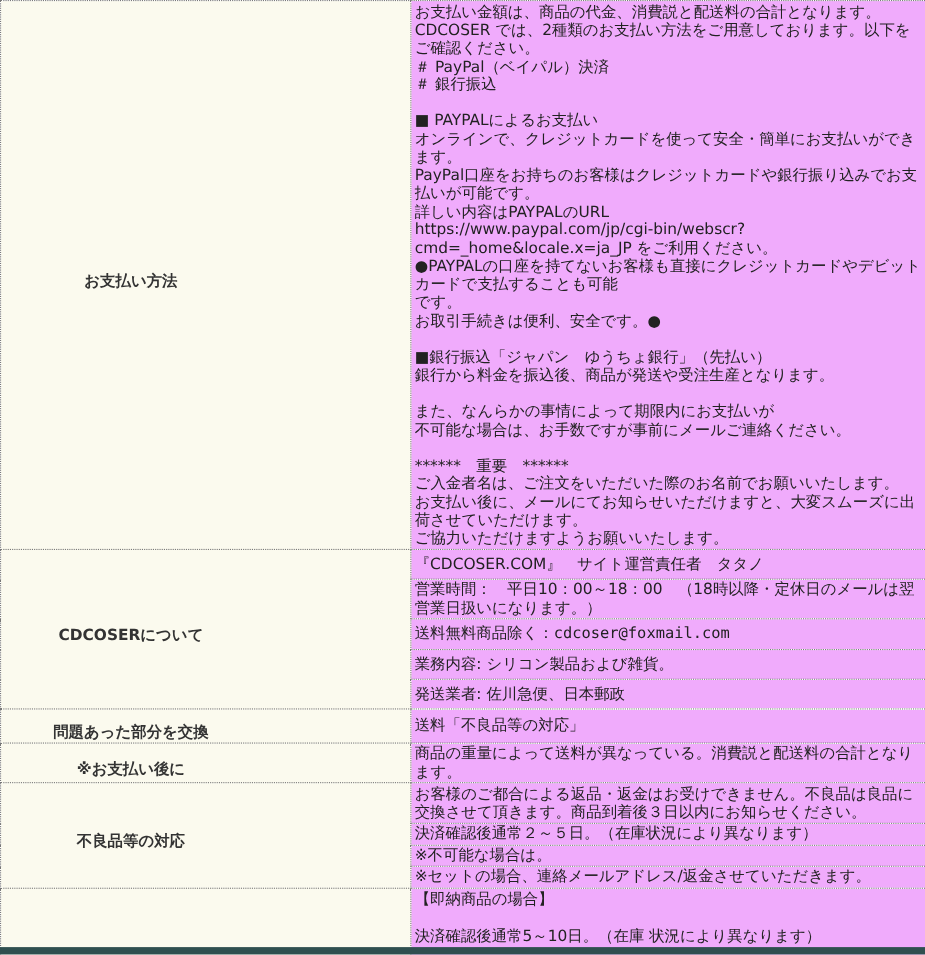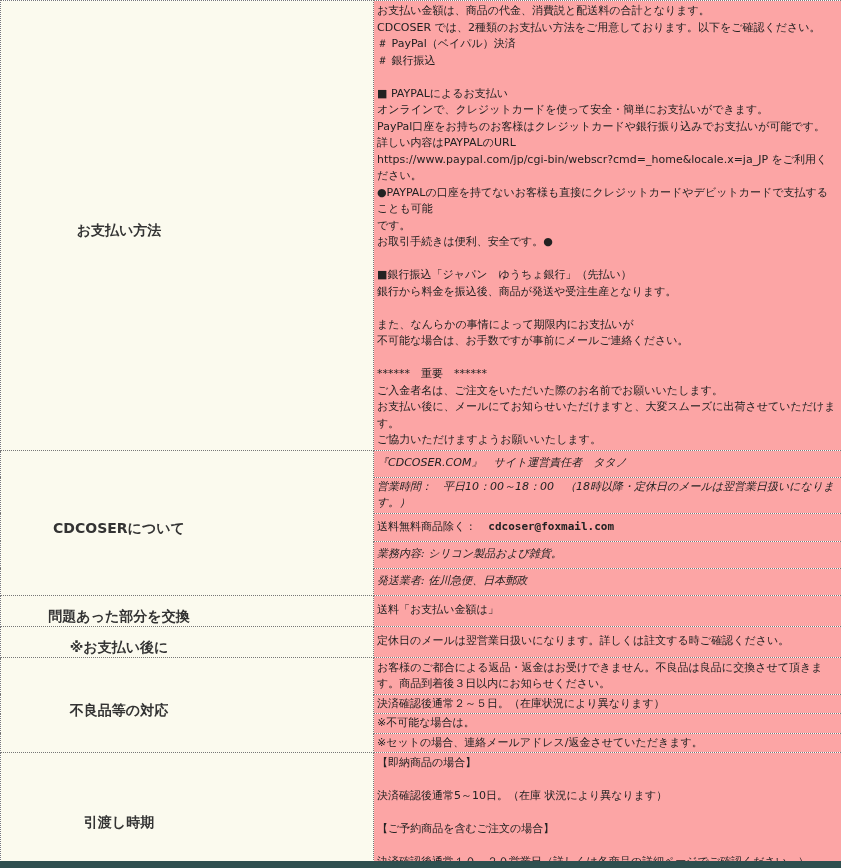--- a/index.html
+++ b/index.html
@@ -19,46 +19,45 @@
     background:#fbfaee;
     font-weight:bold;
     font-size:14px;
     color:#333;
     text-align:center;
     vertical-align:middle;
     padding:12px 140px 0 4px;
     border:1px dotted #777;
   }
   td{
-    background:#fca5a5;
-    font-size:11px;
+    background:#f0abfc;
+    font-size:14px;
     line-height:16.5px;
     vertical-align:middle;
     padding:1px 2px 1px 3px;
     border:1px dotted #777;
     overflow:hidden;
   }
   td.multi{
     vertical-align:top;
     white-space:pre-wrap;
     padding-top:2px;
   }
   .email{
     font-family:"DejaVu Sans Mono",monospace;
-    font-weight:bold;
-    margin-left:12px;
+    font-weight:normal;
   }
   .bottom-bar{
     position:absolute;
     left:0;bottom:0;
     width:841px;height:7px;
   }
   
   tr.h398 td{height:394px;}
-  tr.h26 td{height:24px;font-style:italic;}
+  tr.h26 td{height:24px;}
   tr.h27 td{height:25px;}
   tr.h22 td{height:20px;}
   tr.h28 td{height:26px;}
   tr.h34 td{height:31px;}
   tr.h17 td{height:15px;}
   tr.h14 td{height:12px;}
   tr.h129 td{height:125px;}
 </style>
 </head>
 <body>
@@ -111,26 +110,26 @@
       </tr>
       <tr class="h26">
         <td>業務内容: シリコン製品および雑貨。</td>
       </tr>
       <tr class="h26">
         <td>発送業者: 佐川急便、日本郵政</td>
       </tr>
 
       <tr class="h22">
         <th>問題あった部分を交換</th>
-        <td>送料「お支払い金額は」</td>
+        <td>送料「不良品等の対応」</td>
       </tr>
 
       <tr class="h28">
         <th>※お支払い後に</th>
-        <td>定休日のメールは翌営業日扱いになります。詳しくは註文する時ご確認ください。</td>
+        <td>商品の重量によって送料が異なっている。消費説と配送料の合計となります。</td>
       </tr>
 
       <tr class="h34">
         <th rowspan="4">不良品等の対応</th>
         <td class="multi">お客様のご都合による返品・返金はお受けできません。不良品は良品に交換させて頂きます。商品到着後３日以内にお知らせください。</td>
       </tr>
       <tr class="h17">
         <td>決済確認後通常２～５日。（在庫状況により異なります）</td>
       </tr>
       <tr class="h17">

